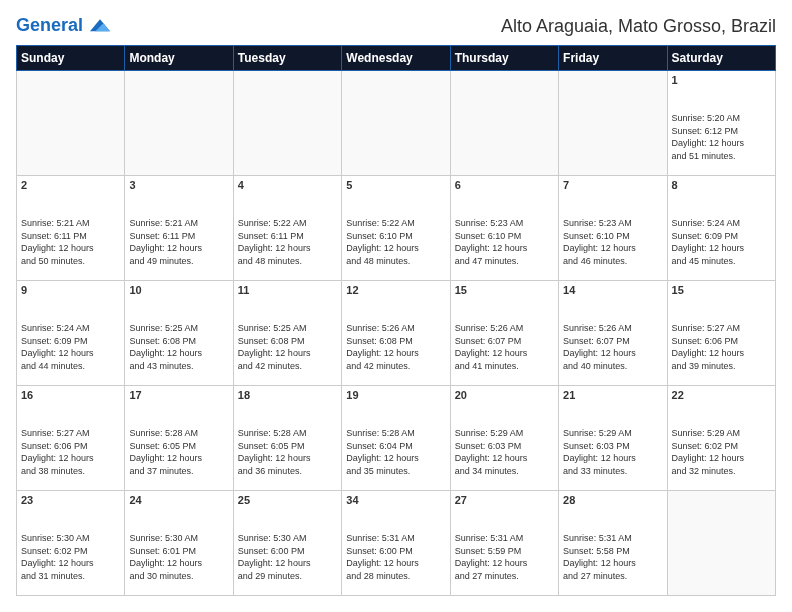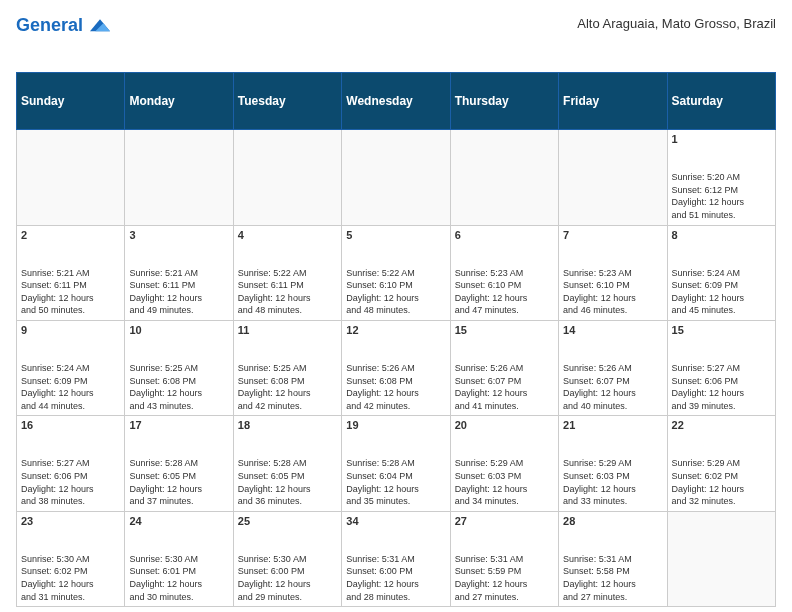--- a/index.html
+++ b/index.html
@@ -9,21 +9,20 @@
       font-family: Arial, sans-serif;
       background: #fff;
       overflow: hidden;
     }
     .page {
       width: 792px;
       height: 612px;
       padding: 16px;
       display: flex;
       flex-direction: column;
-      gap: 28px;
     }
     .header {
       display: flex;
       justify-content: space-between;
       align-items: flex-start;
       margin-bottom: 8px;
     }
     .logo {
       display: flex;
       align-items: center;
@@ -44,37 +43,37 @@
     }
     .title-block {
       text-align: right;
     }
     .title-block h1 {
       font-size: 28px;
       font-weight: bold;
       color: #333;
     }
     .title-block h2 {
-      font-size: 13px;
+      font-size: 18px;
       font-weight: normal;
       color: #333;
     }
     .calendar {
       flex: 1;
       border: 1px solid #ccc;
       border-collapse: collapse;
       width: 100%;
       table-layout: fixed;
     }
     .calendar th {
-      background: #0c4a6e;
+      background: #0f172a;
       color: #fff;
       font-size: 12px;
       font-weight: bold;
-      padding: 21px 4px;
+      padding: 5px 4px;
       text-align: left;
       border: 1px solid #1a5fa8;
     }
     .calendar td {
       vertical-align: top;
       border: 1px solid #ccc;
       padding: 3px 4px;
       font-size: 9.5px;
       color: #333;
       height: 80px;

